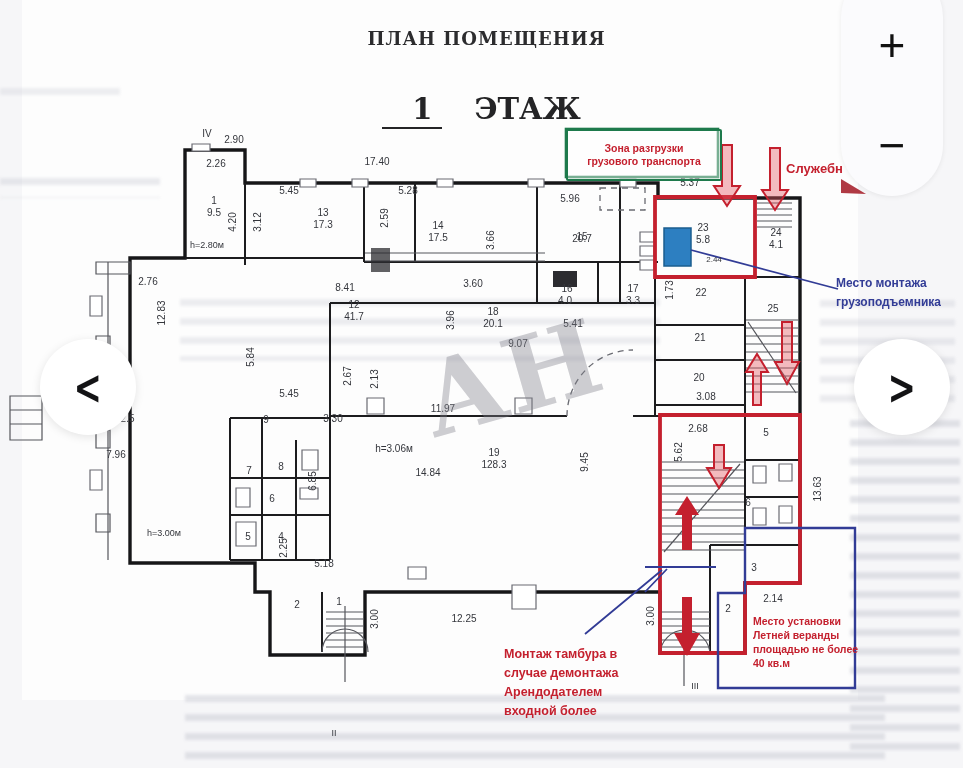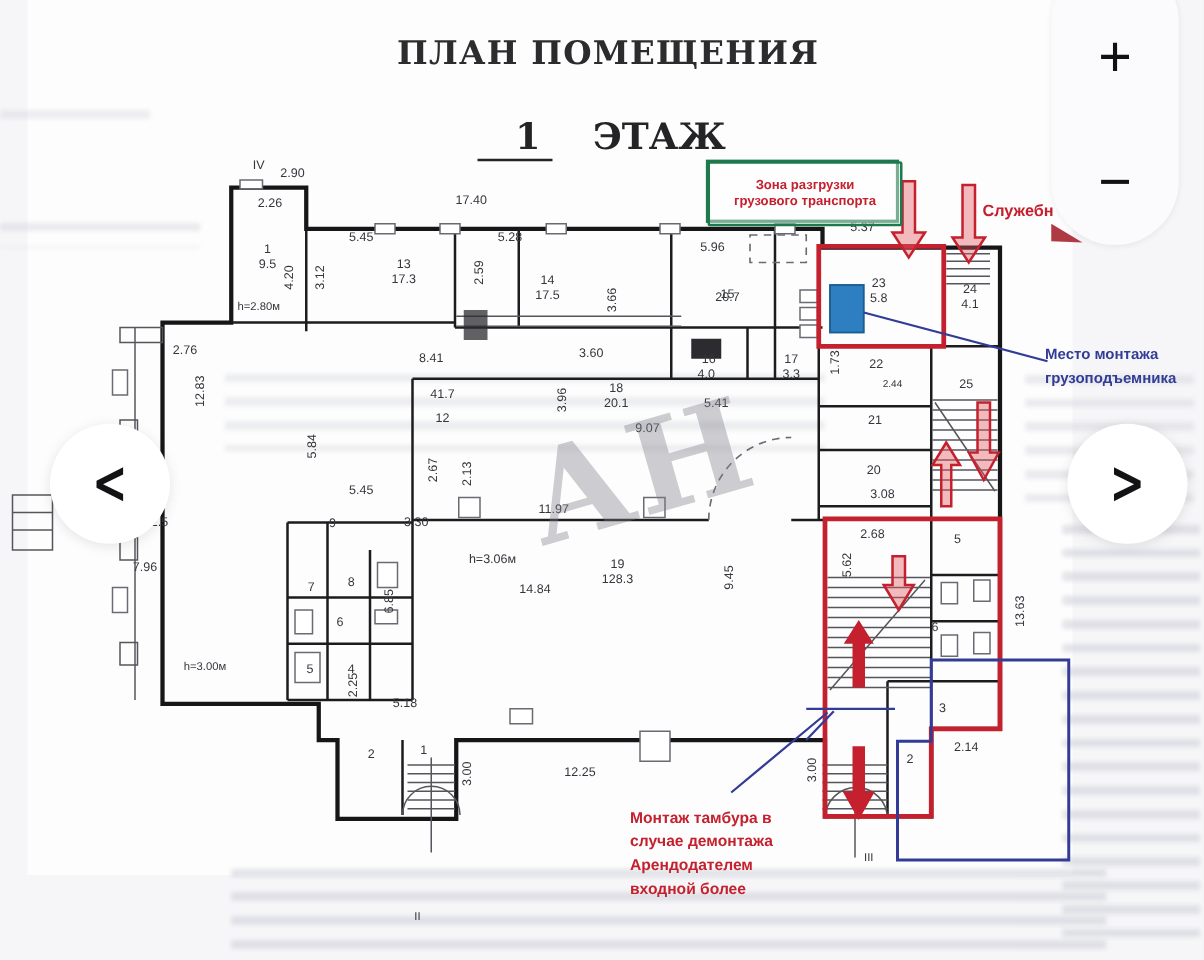--- a/index.html
+++ b/index.html
@@ -24,21 +24,21 @@
   .blueth{stroke:var(--blue);fill:none;stroke-width:1.8;}
   .greenl{stroke:var(--green);fill:rgba(255,255,255,.45);stroke-width:2.6;}
   
   #labels{position:absolute;left:0;top:0;width:963px;height:620px;z-index:3;pointer-events:none;}
   .pl{position:absolute;transform:translate(-50%,-50%);font-size:10px;color:#34363c;white-space:nowrap;
       font-family:"Liberation Sans",sans-serif;}
   .pl.rot{transform:translate(-50%,-50%) rotate(-90deg);}
   
   .ann{position:absolute;z-index:5;white-space:nowrap;}
   #title{left:10px;right:0;top:28px;text-align:center;font-family:"DejaVu Serif",serif;font-weight:700;
-         font-size:26px;letter-spacing:1px;color:#2c2c2e;}
+         font-size:18px;letter-spacing:1px;color:#2c2c2e;}
   #floor{left:0;right:0;top:92px;text-align:center;font-family:"DejaVu Serif",serif;font-weight:700;
          font-size:29px;color:#242426;}
   #floor .num{border-bottom:2.5px solid #242426;padding:0 10px 1px 30px;}
   #floor .word{padding-left:6px;margin-left:26px;}
   #loading-zone{left:566px;top:129px;width:152px;height:48px;border:2.6px solid var(--green);
         border-radius:2px;display:flex;flex-direction:column;justify-content:center;text-align:center;
         font-size:10.5px;font-weight:700;color:var(--red);line-height:13px;background:rgba(255,255,255,.4);}
   #service{left:786px;top:161px;font-size:13px;font-weight:700;color:var(--red);}
   #lift-note{left:836px;top:274px;font-size:12px;font-weight:700;color:var(--blue);line-height:19px;}
   #veranda-note{left:753px;top:614px;font-size:10.5px;font-weight:700;color:var(--red);line-height:14px;}
@@ -145,21 +145,21 @@
       <span class="pl" style="left: 690px; top: 182px;">5.37</span>
       <span class="pl" style="left: 323px; top: 212px;">13</span>
       <span class="pl" style="left: 323px; top: 224px;">17.3</span>
       <span class="pl rot" style="left: 384px; top: 218px;">2.59</span>
       <span class="pl" style="left: 438px; top: 225px;">14</span>
       <span class="pl" style="left: 438px; top: 237px;">17.5</span>
       <span class="pl rot" style="left: 490px; top: 240px;">3.66</span>
       <span class="pl" style="left: 582px; top: 226px; margin-top: 10px;">15</span>
       <span class="pl" style="left: 582px; top: 238px;">20.7</span>
       <span class="pl" style="left: 345px; top: 287px;">8.41</span>
-      <span class="pl" style="left: 354px; top: 304px; margin-top: 31px;">12</span>
+      <span class="pl" style="left: 354px; top: 304px;">12</span>
       <span class="pl" style="left: 354px; top: 316px;">41.7</span>
       <span class="pl" style="left: 473px; top: 283px;">3.60</span>
       <span class="pl" style="left: 567px; top: 288px;">16</span>
       <span class="pl" style="left: 565px; top: 300px;">4.0</span>
       <span class="pl" style="left: 633px; top: 288px;">17</span>
       <span class="pl" style="left: 633px; top: 300px;">3.3</span>
       <span class="pl" style="left: 493px; top: 311px;">18</span>
       <span class="pl" style="left: 493px; top: 323px;">20.1</span>
       <span class="pl rot" style="left: 450px; top: 320px;">3.96</span>
       <span class="pl" style="left: 573px; top: 323px;">5.41</span>
@@ -190,21 +190,21 @@
       <span class="pl rot" style="left: 283px; top: 548px;">2.25</span>
       <span class="pl" style="left: 324px; top: 563px;">5.18</span>
       <span class="pl" style="left: 297px; top: 604px;">2</span>
       <span class="pl" style="left: 339px; top: 601px;">1</span>
       <span class="pl rot" style="left: 374px; top: 619px;">3.00</span>
       <span class="pl" style="left: 464px; top: 618px;">12.25</span>
       <span class="pl" style="left: 334px; top: 689px; font-size: 9px; margin-top: 44px;">II</span>
       <span class="pl" style="left: 695px; top: 686px; font-size: 9px;">III</span>
       <span class="pl" style="left: 703px; top: 227px;">23</span>
       <span class="pl" style="left: 703px; top: 239px;">5.8</span>
-      <span class="pl" style="left: 714px; top: 259px; font-size: 8px; margin-top: 48px;">2.44</span>
+      <span class="pl" style="left: 714px; top: 259px; font-size: 8px;">2.44</span>
       <span class="pl" style="left: 776px; top: 232px;">24</span>
       <span class="pl" style="left: 776px; top: 244px;">4.1</span>
       <span class="pl rot" style="left: 669px; top: 290px;">1.73</span>
       <span class="pl" style="left: 701px; top: 292px;">22</span>
       <span class="pl" style="left: 773px; top: 308px;">25</span>
       <span class="pl" style="left: 700px; top: 337px;">21</span>
       <span class="pl" style="left: 699px; top: 377px;">20</span>
       <span class="pl" style="left: 706px; top: 396px;">3.08</span>
       <span class="pl" style="left: 698px; top: 428px;">2.68</span>
       <span class="pl rot" style="left: 678px; top: 452px;">5.62</span>
@@ -223,20 +223,26 @@
   </div>
   <div class="ann" id="loading-zone">
     <span>Зона разгрузки</span>
     <span>грузового транспорта</span>
   </div>
   <div class="ann" id="service">Служебн</div>
   <div class="ann" id="lift-note">
     <div>Место монтажа</div>
     <div>грузоподъемника</div>
   </div>
+  <div class="ann" id="veranda-note">
+    <div>Место установки</div>
+    <div>Летней веранды</div>
+    <div>площадью не более</div>
+    <div>40 кв.м</div>
+  </div>
   <div class="ann" id="tambour-note">
     <div>Монтаж тамбура в</div>
     <div>случае демонтажа</div>
     <div>Арендодателем</div>
     <div>входной более</div>
   </div>
   <div class="ann" id="watermark">АН</div>
 
   <div class="ctl" id="zoom-pill"></div>
   <div class="ctl zoom-btn" id="zoom-in">+</div>

